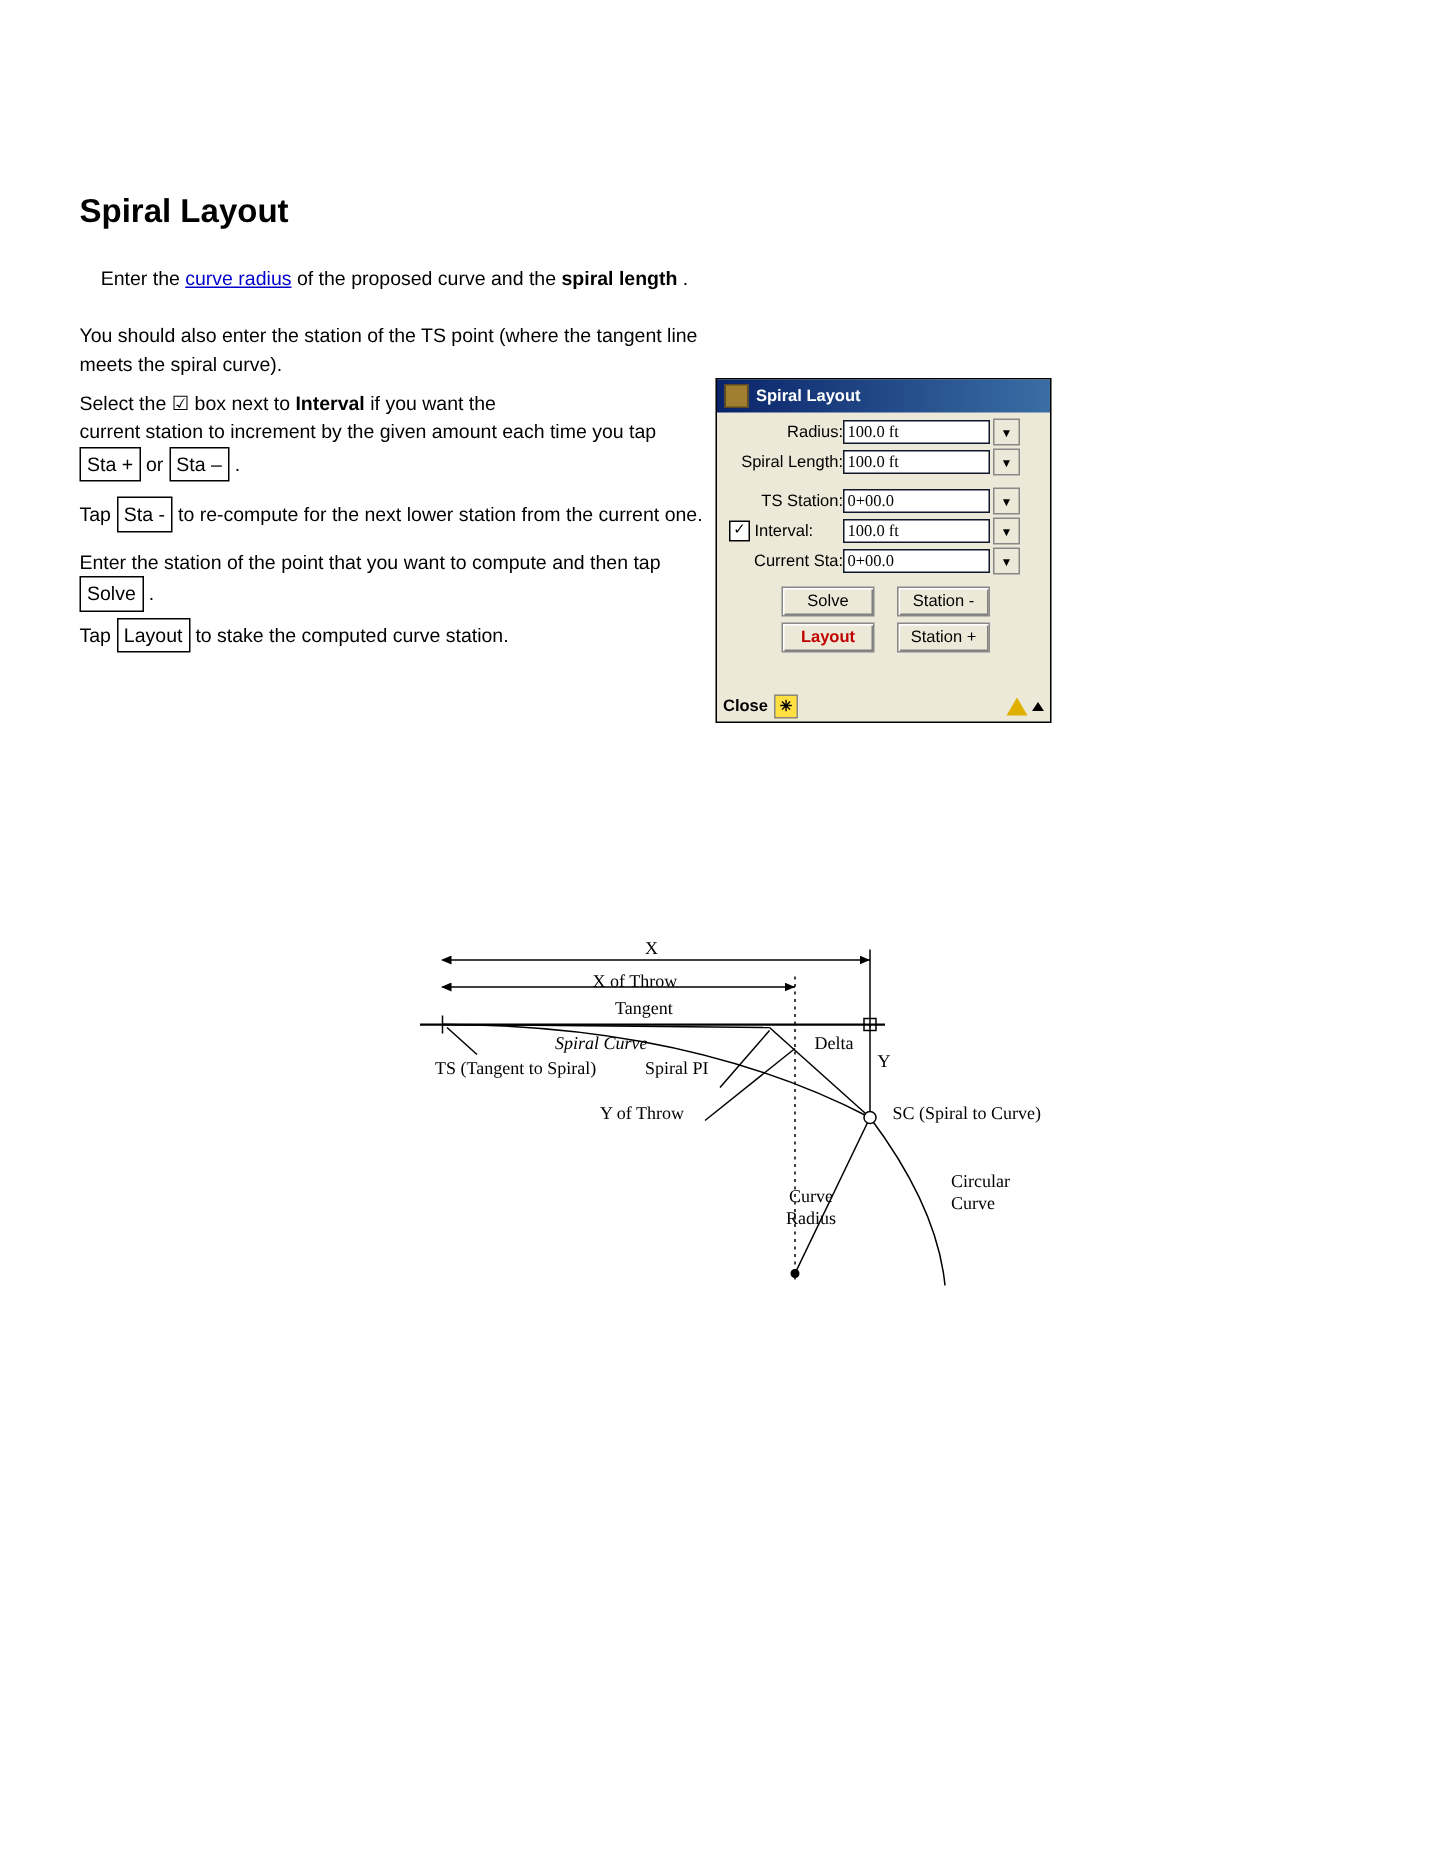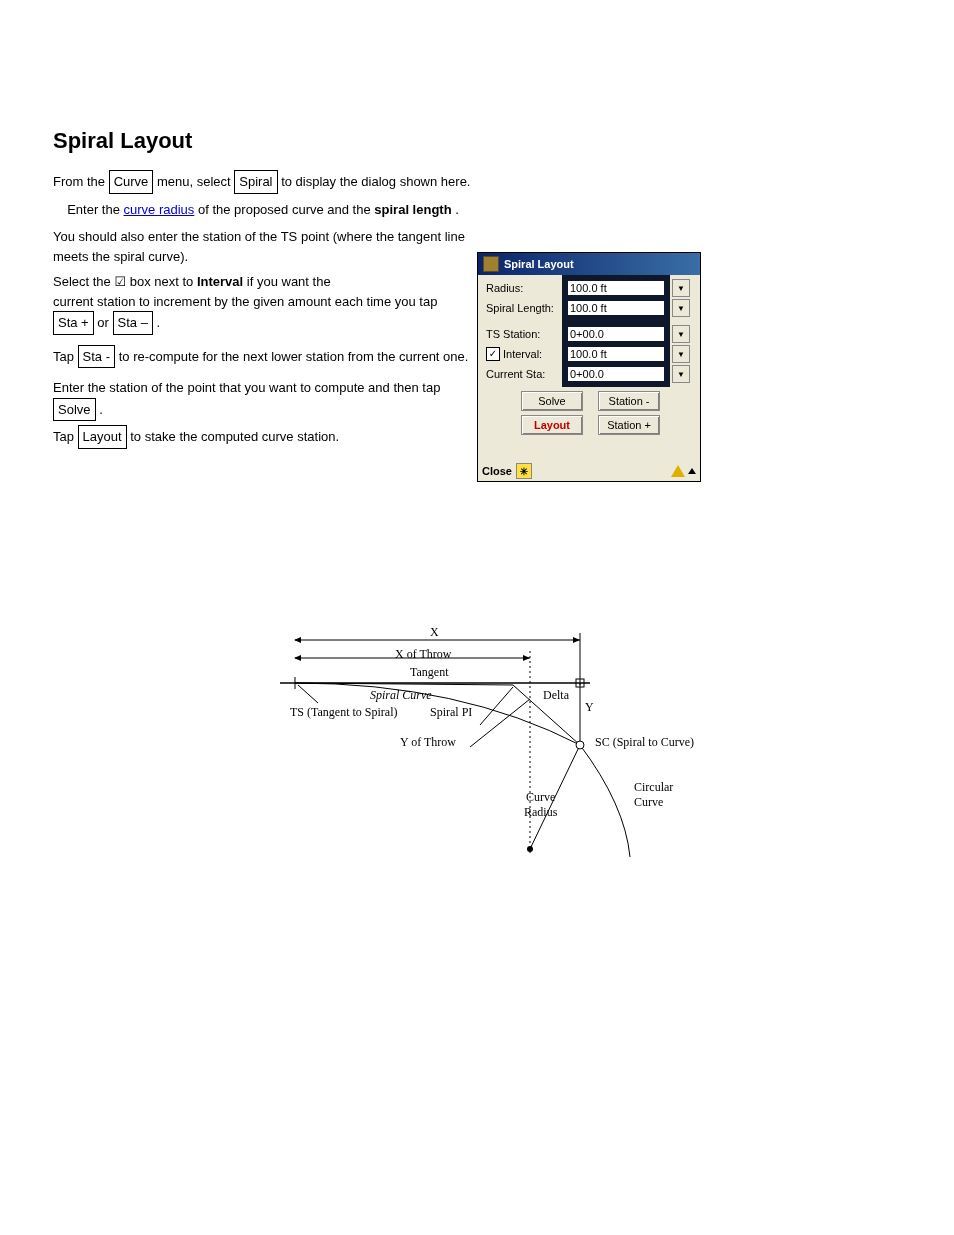--- a/index.html
+++ b/index.html
@@ -58,28 +58,28 @@
     background: #a08030;
     border: 1px solid #5c4a20;
   }
   .dlg-body { padding: 4px 5px 2px 8px; }
   .row {
     display: flex;
     align-items: center;
     margin-bottom: 2px;
     height: 18px;
   }
-  .row .lbl { width: 76px; }
+  .row .lbl { width: 76px; text-align: right; }
   .row input[type=text] {
     width: 92px;
     height: 14px;
     font-size: 11px;
-    border: 6px solid #0f172a;
+    border: 1px solid #0f172a;
     padding: 0 2px;
-    font-family: Liberation Sans, sans-serif;
+    font-family: Liberation Serif, serif;
   }
   .dd-btn {
     width: 16px; height: 16px;
     border: 1px solid #888;
     background: #ece9d8;
     display: inline-flex;
     align-items: center; justify-content: center;
     margin-left: 2px;
     font-size: 8px;
   }
@@ -164,35 +164,28 @@
   }
 </style>
 </head>
 <body>
 
 <div class="page">
 
   <div class="heading" style="position:absolute; left:53px; top:128px;">Spiral Layout</div>
 
   <div class="bodytext" style="position:absolute; left:53px; top:170px; width:420px;">
-    <div>
-      <span>From the </span>
-      <span class="boxed">Curve</span>
-      <span> menu, select </span>
-      <span class="boxed">Spiral</span>
-      <span> to display the dialog shown here.</span>
-    </div>
     <div style="margin-top:6px;text-align:center;">
       <span>Enter the </span>
       <span class="underline">curve radius</span>
       <span> of the proposed curve and the </span>
       <b>spiral length</b>
       <span>.</span>
     </div>
-    <div style="margin-top:8px;">You should also enter the station of the TS point (where the tangent line meets the spiral curve).</div>
+    <div style="margin-top:18px;">You should also enter the station of the TS point (where the tangent line meets the spiral curve).</div>
     <div style="margin-top:6px;">
       <span>Select the </span>
       <span>☑</span>
       <span> box next to </span>
       <b>Interval</b>
       <span> if you want the</span>
     </div>
     <div style="margin-top:0;">
       <span>current station to increment by the given amount each time you tap </span>
       <span class="boxed">Sta +</span>

